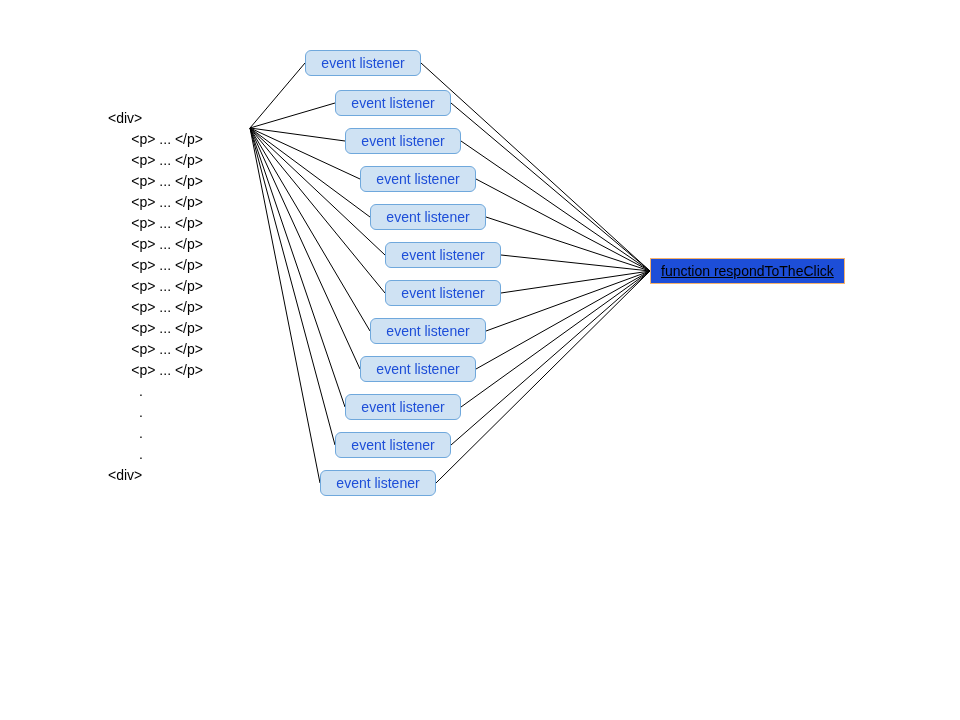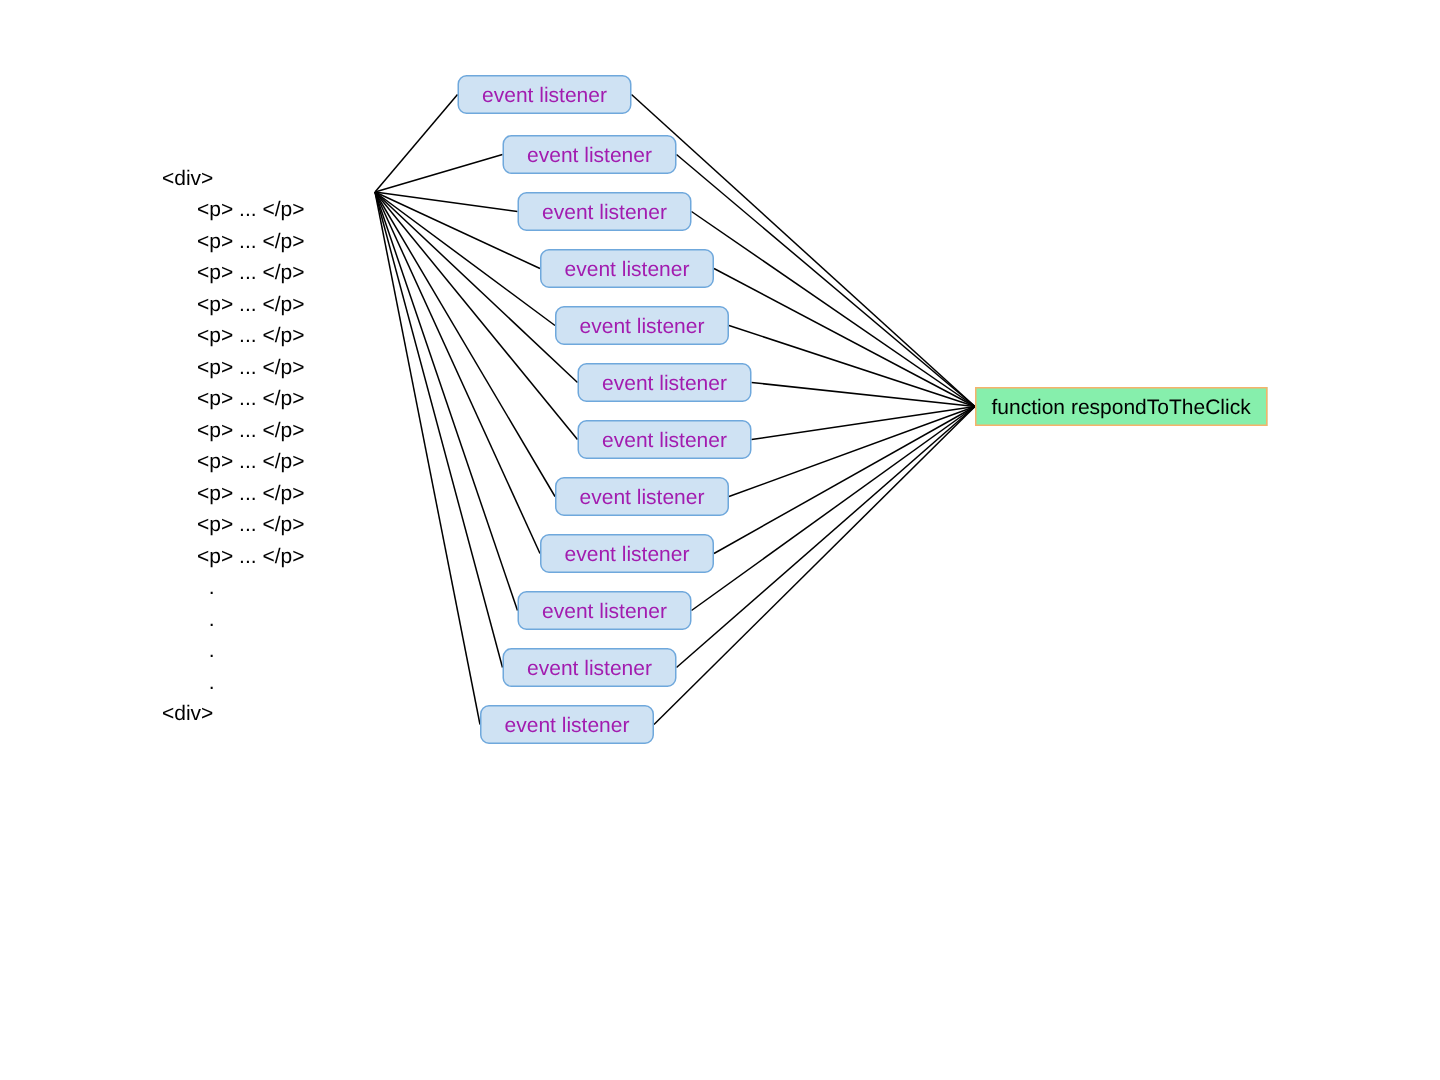--- a/index.html
+++ b/index.html
@@ -21,31 +21,32 @@
   white-space: pre;
 }
 .listener-box {
   position: absolute;
   background: #cfe2f3;
   border: 1px solid #6fa8dc;
   border-radius: 6px;
   padding: 4px 12px;
   font-size: 14px;
   text-align: center;
-  color: #a21caf;
+  color: #1d4ed8;
   box-sizing: border-box;
 }
 .function-box {
   position: absolute;
-  background: #86efac;
+  background: #1d4ed8;
   border: 1px solid #f6b26b;
   padding: 4px 10px;
   font-size: 14px;
   color: #000;
   box-sizing: border-box;
+  text-decoration: underline;
 }
 svg.lines {
   position: absolute;
   left: 0;
   top: 0;
   width: 960px;
   height: 720px;
   pointer-events: none;
 }
 </style>

